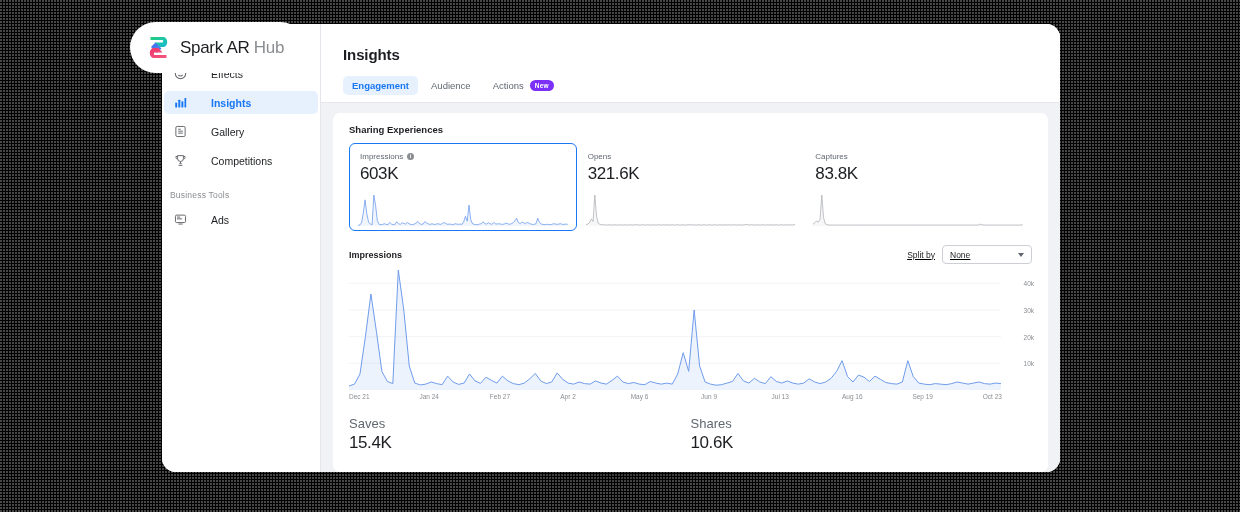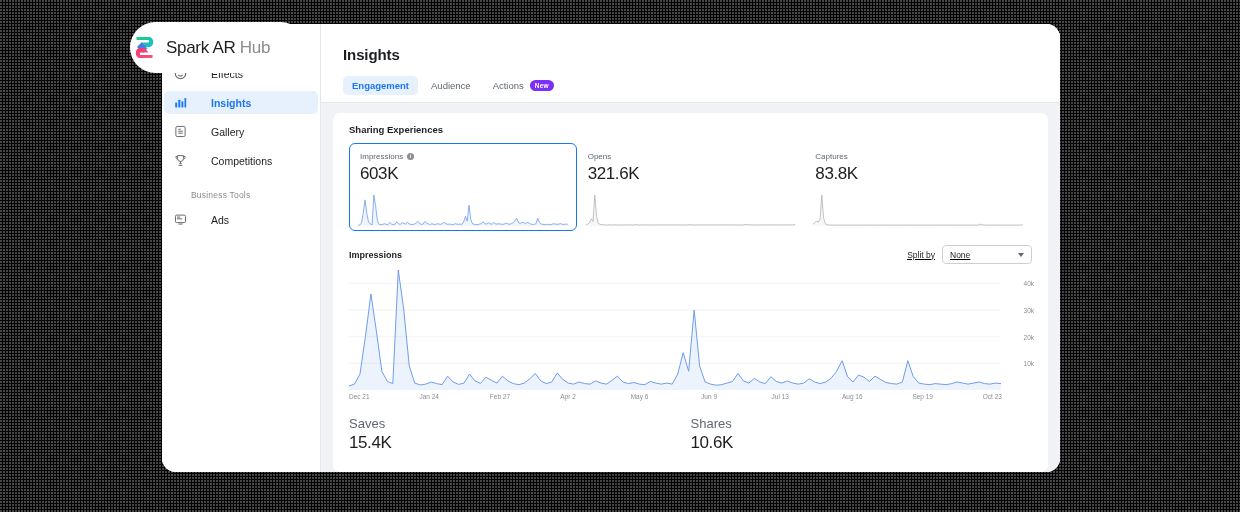--- a/index.html
+++ b/index.html
@@ -44,21 +44,21 @@
     display: flex; align-items: center; gap: 24px;
     height: 23px; padding: 0 10px; margin: 0 2px;
     border-radius: 5px;
     font-size: 10.5px; color: #1c1e21;
     cursor: pointer;
   }
   .nav-item + .nav-item { margin-top: 6px; }
   .nav-item.active { background: #e7f0fd; color: #1877f2; font-weight: bold; }
   .nav-item .ico { width: 13px; height: 13px; flex: 0 0 13px; display: block; }
   .nav-sec {
-    font-size: 8.5px; color: #8a8d91; padding: 0 29px;
+    font-size: 8.5px; color: #8a8d91; padding: 0 8px;
     margin: 18px 0 8px 0; letter-spacing: .2px;
   }
 
   
   .main { flex: 1; display: flex; flex-direction: column; min-width: 0; background: #fff; }
   .topbar { padding: 22px 22px 0 22px; background: #fff; border-bottom: 1px solid #e4e6eb; }
   .page-title { font-size: 15px; font-weight: bold; color: #1c1e21; letter-spacing: -.1px; }
   .tabs { display: flex; align-items: center; gap: 4px; margin-top: 13px; padding-bottom: 7px; }
   .tab {
     font-size: 9.5px; color: #606770; padding: 4px 9px; border-radius: 5px; cursor: pointer;
@@ -116,21 +116,21 @@
   .bstat { flex: 1; }
   .bstat .blabel { font-size: 13px; color: #606770; }
   .bstat .bvalue { font-size: 17px; color: #1c1e21; margin-top: 2px; letter-spacing: -.4px; }
 
   
   #logo-pill {
     position: absolute; left: 130px; top: 22px;
     width: 176px; height: 51px;
     background: #fff; border-radius: 26px;
     display: flex; align-items: center; gap: 9px;
-    padding-left: 2px;
+    padding-left: 16px;
   }
   .logo-mark { width: 25px; height: 25px; flex: 0 0 25px; }
   .logo-text { font-size: 17px; color: #1c1e21; letter-spacing: -.3px; white-space: nowrap; }
   .logo-text .dim { color: #8a8d91; }
 </style>
 </head>
 <body>
 
 <div id="stage">
   <div id="noise"></div>

